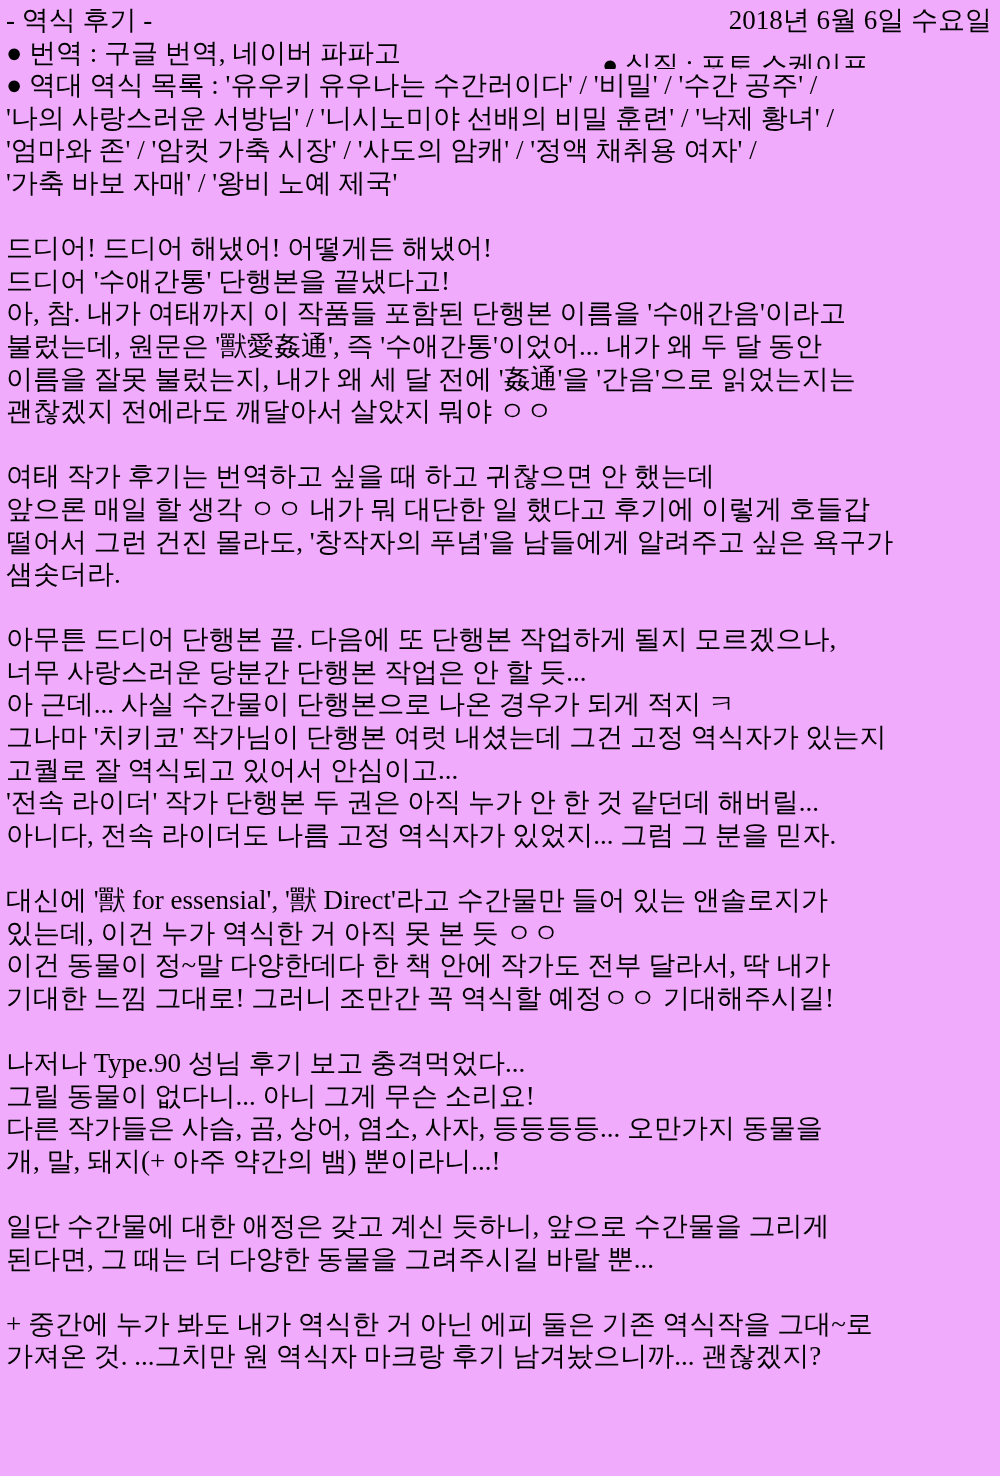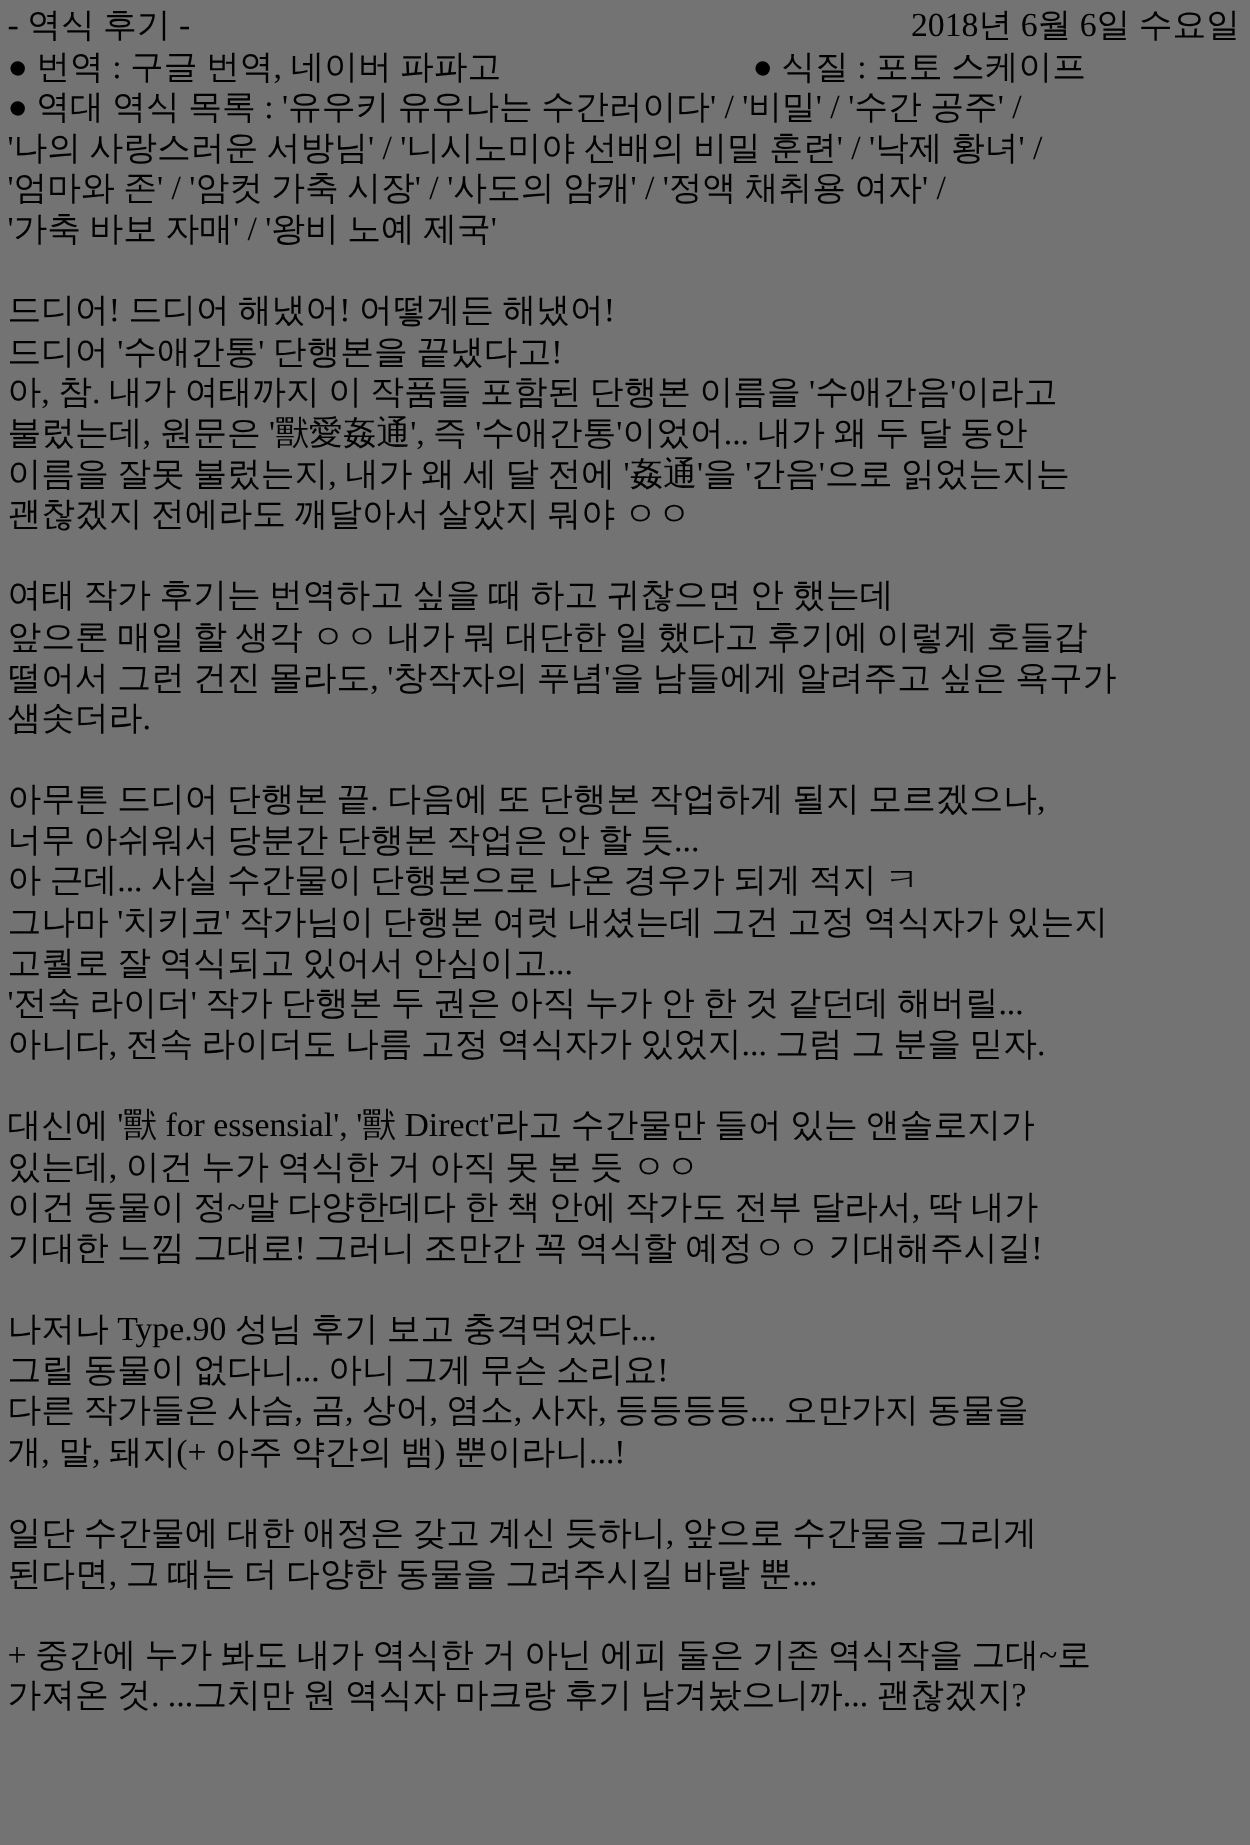--- a/index.html
+++ b/index.html
@@ -4,21 +4,21 @@
 <style>
   html, body {
     margin: 0;
     padding: 0;
     background: #ffffff;
   }
   .page {
     position: relative;
     width: 1000px;
     height: 1476px;
-    background: #737373;
+    background: #f0abfc;
     color: #000000;
     font-family: "Liberation Serif", serif;
     font-size: 27px;
     box-sizing: border-box;
     padding: 4px 0 0 6px;
     overflow: hidden;
   }
   .line {
     height: 32.6px;
     line-height: 32.6px;
@@ -29,21 +29,21 @@
     display: flex;
     justify-content: space-between;
     padding-right: 8px;
   }
   .meta-row {
     position: relative;
   }
   .meta-right {
     position: absolute;
     left: 596px;
-    top: 0;
+    top: 12px;
   }
 </style>
 </head>
 <body>
 
 <div class="page">
 
   <div class="line header-row">
     <span>- 역식 후기 -</span>
     <span>2018년 6월 6일 수요일</span>
@@ -65,21 +65,21 @@
   <div class="line">불렀는데, 원문은 '獸愛姦通', 즉 '수애간통'이었어... 내가 왜 두 달 동안</div>
   <div class="line">이름을 잘못 불렀는지, 내가 왜 세 달 전에 '姦通'을 '간음'으로 읽었는지는</div>
   <div class="line">괜찮겠지 전에라도 깨달아서 살았지 뭐야 ㅇㅇ</div>
   <div class="line"></div>
   <div class="line">여태 작가 후기는 번역하고 싶을 때 하고 귀찮으면 안 했는데</div>
   <div class="line">앞으론 매일 할 생각 ㅇㅇ 내가 뭐 대단한 일 했다고 후기에 이렇게 호들갑</div>
   <div class="line">떨어서 그런 건진 몰라도, '창작자의 푸념'을 남들에게 알려주고 싶은 욕구가</div>
   <div class="line">샘솟더라.</div>
   <div class="line"></div>
   <div class="line">아무튼 드디어 단행본 끝. 다음에 또 단행본 작업하게 될지 모르겠으나,</div>
-  <div class="line">너무 아쉬워서 당분간 단행본 작업은 안 할 듯...</div>
+  <div class="line">너무 사랑스러운 당분간 단행본 작업은 안 할 듯...</div>
   <div class="line">아 근데... 사실 수간물이 단행본으로 나온 경우가 되게 적지 ㅋ</div>
   <div class="line">그나마 '치키코' 작가님이 단행본 여럿 내셨는데 그건 고정 역식자가 있는지</div>
   <div class="line">고퀄로 잘 역식되고 있어서 안심이고...</div>
   <div class="line">'전속 라이더' 작가 단행본 두 권은 아직 누가 안 한 것 같던데 해버릴...</div>
   <div class="line">아니다, 전속 라이더도 나름 고정 역식자가 있었지... 그럼 그 분을 믿자.</div>
   <div class="line"></div>
   <div class="line">대신에 '獸 for essensial', '獸 Direct'라고 수간물만 들어 있는 앤솔로지가</div>
   <div class="line">있는데, 이건 누가 역식한 거 아직 못 본 듯 ㅇㅇ</div>
   <div class="line">이건 동물이 정~말 다양한데다 한 책 안에 작가도 전부 달라서, 딱 내가</div>
   <div class="line">기대한 느낌 그대로! 그러니 조만간 꼭 역식할 예정ㅇㅇ 기대해주시길!</div>

